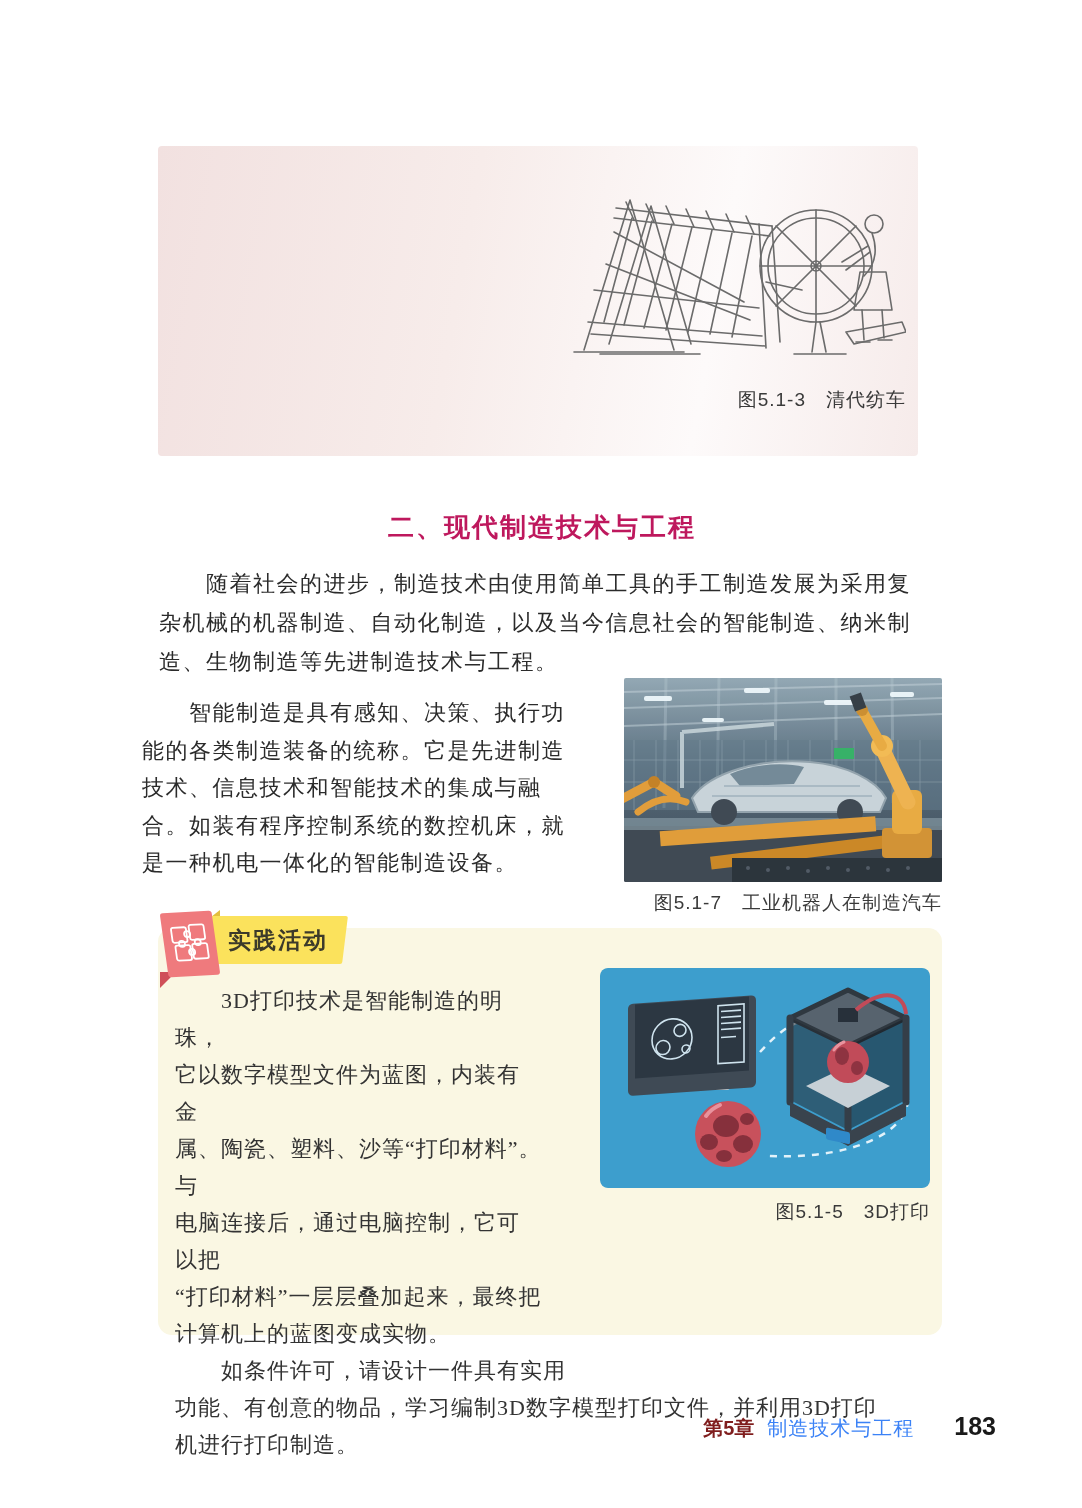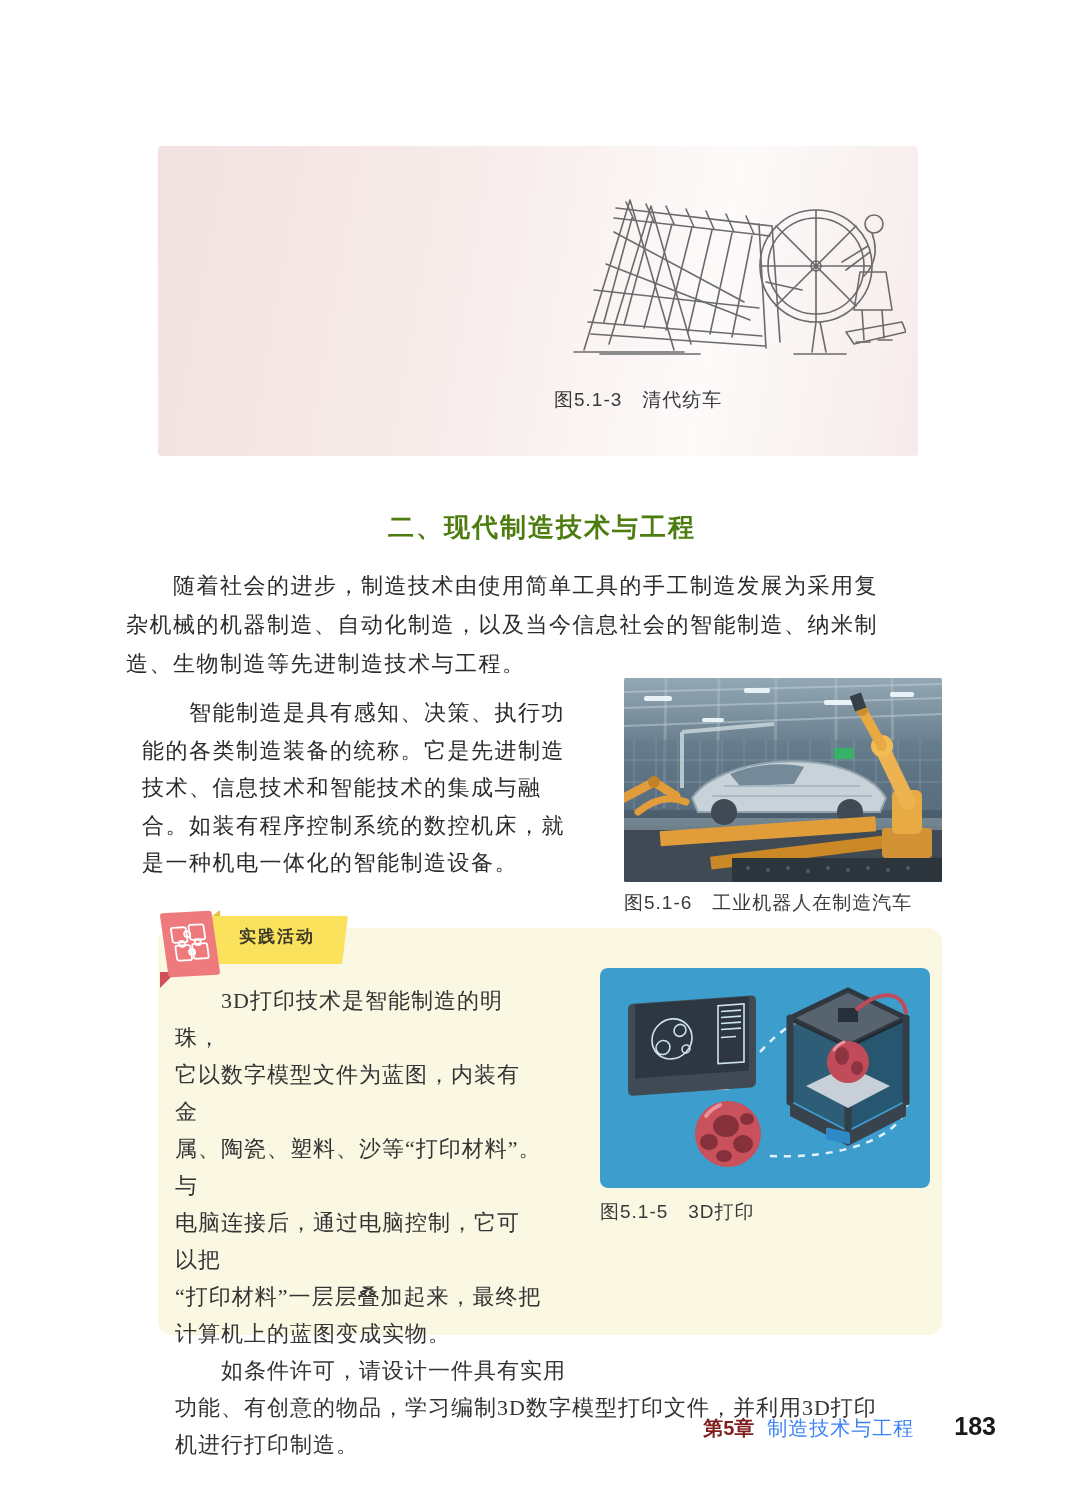--- a/index.html
+++ b/index.html
@@ -17,35 +17,35 @@
   .info-text{
     position:absolute;left:32px;top:22px;width:402px;
     font-family:"Liberation Serif", serif;font-style:italic;
     font-size:23px;line-height:40px;letter-spacing:3.5px;color:#2f2a2a;
     white-space:pre-line;
   }
   .info-figure{position:absolute;left:396px;top:26px;width:352px;}
   .info-figure svg{display:block;}
   .fig-caption{
     font-family:"Liberation Sans", sans-serif;font-style:normal;
-    font-size:19px;color:#3a3a3a;text-align:left;letter-spacing:1px;
+    font-size:19px;color:#3a3a3a;text-align:right;letter-spacing:1px;
   }
   .info-figure .fig-caption{margin-top:10px;}
   
   .section-heading{
     position:absolute;left:142px;top:510px;width:800px;text-align:center;
     font-family:"Liberation Sans", sans-serif;font-weight:bold;
-    font-size:26px;color:#4d7c0f;letter-spacing:2px;
+    font-size:26px;color:#be185d;letter-spacing:2px;
   }
   
   .para{
     font-size:22px;line-height:39px;letter-spacing:1.5px;
     white-space:pre-line;color:#2b2b2b;
   }
-  .para1{position:absolute;left:126px;top:566px;width:808px;}
+  .para1{position:absolute;left:159px;top:566px;width:808px;font-family:Liberation Mono, monospace;}
   .row2{position:absolute;left:142px;top:678px;width:800px;display:flex;justify-content:space-between;}
   .row2 .text-col{width:468px;margin-top:16px;line-height:37.5px;}
   .row2 .figure-col{width:318px;}
   .row2 .figure-col svg{display:block;border-radius:2px;}
   .row2 .fig-caption{margin-top:8px;}
   
   .activity-box{
     position:absolute;left:158px;top:928px;width:784px;height:407px;
     background:#faf7e3;border-radius:14px;
   }
@@ -69,21 +69,21 @@
     background:#ef7a7d;transform:skewX(5deg) rotate(-3deg);border-radius:3px;
     display:flex;align-items:center;justify-content:center;z-index:2;
   }
   .act-badge-fold{
     position:absolute;left:2px;top:44px;width:0;height:0;z-index:1;
     border-right:16px solid transparent;border-top:16px solid #cf5058;
   }
   .act-label{
     position:absolute;left:70px;top:-3px;
     font-family:"Liberation Sans", sans-serif;font-weight:bold;
-    font-size:17px;color:#3c3a2a;letter-spacing:2px;z-index:3;margin-left:11px;
+    font-size:23px;color:#3c3a2a;letter-spacing:2px;z-index:3;
   }
   
   .footer{
     position:absolute;top:1412px;right:86px;display:flex;align-items:baseline;
     font-family:"Liberation Sans", sans-serif;
   }
   .footer .chapter{font-weight:bold;font-size:20px;color:#7f1d1d;}
   .footer .chapter-title{font-size:20px;color:#3b82f6;margin-left:13px;letter-spacing:1px;}
   .footer .page-num{font-weight:bold;font-size:25px;color:#1a1a1a;margin-left:40px;}
 </style>
@@ -224,21 +224,21 @@
           <rect x="258" y="150" width="50" height="30" rx="4" fill="#d18f2e"></rect>
           <rect x="268" y="112" width="30" height="44" rx="6" fill="#e8a83c"></rect>
           <path d="M284,124 L258,70" stroke="#eeb04a" stroke-width="15" fill="none"></path>
           <circle cx="258" cy="68" r="11" fill="#f2b94f"></circle>
           <path d="M258,68 L238,32" stroke="#e8a83c" stroke-width="10" fill="none"></path>
           <circle cx="238" cy="32" r="6" fill="#c98b2a"></circle>
           <rect x="228" y="16" width="12" height="16" fill="#2e3840" transform="rotate(-20 234 24)"></rect>
         </g>
         <rect width="318" height="204" fill="#ffffff" opacity="0.04"></rect>
       </svg>
-      <div class="fig-caption">图5.1-6　工业机器人在制造汽车</div>
+      <div class="fig-caption">图5.1-7　工业机器人在制造汽车</div>
     </div>
   </div>
 
   <div class="activity-box">
     <div class="act-ribbon-fold"></div>
     <div class="act-ribbon"></div>
     <div class="act-badge-fold"></div>
     <div class="act-badge">
       <svg width="38" height="44" viewBox="0 0 38 44">
         <g stroke="#ffffff" stroke-width="1.8" fill="none" stroke-linejoin="round">

